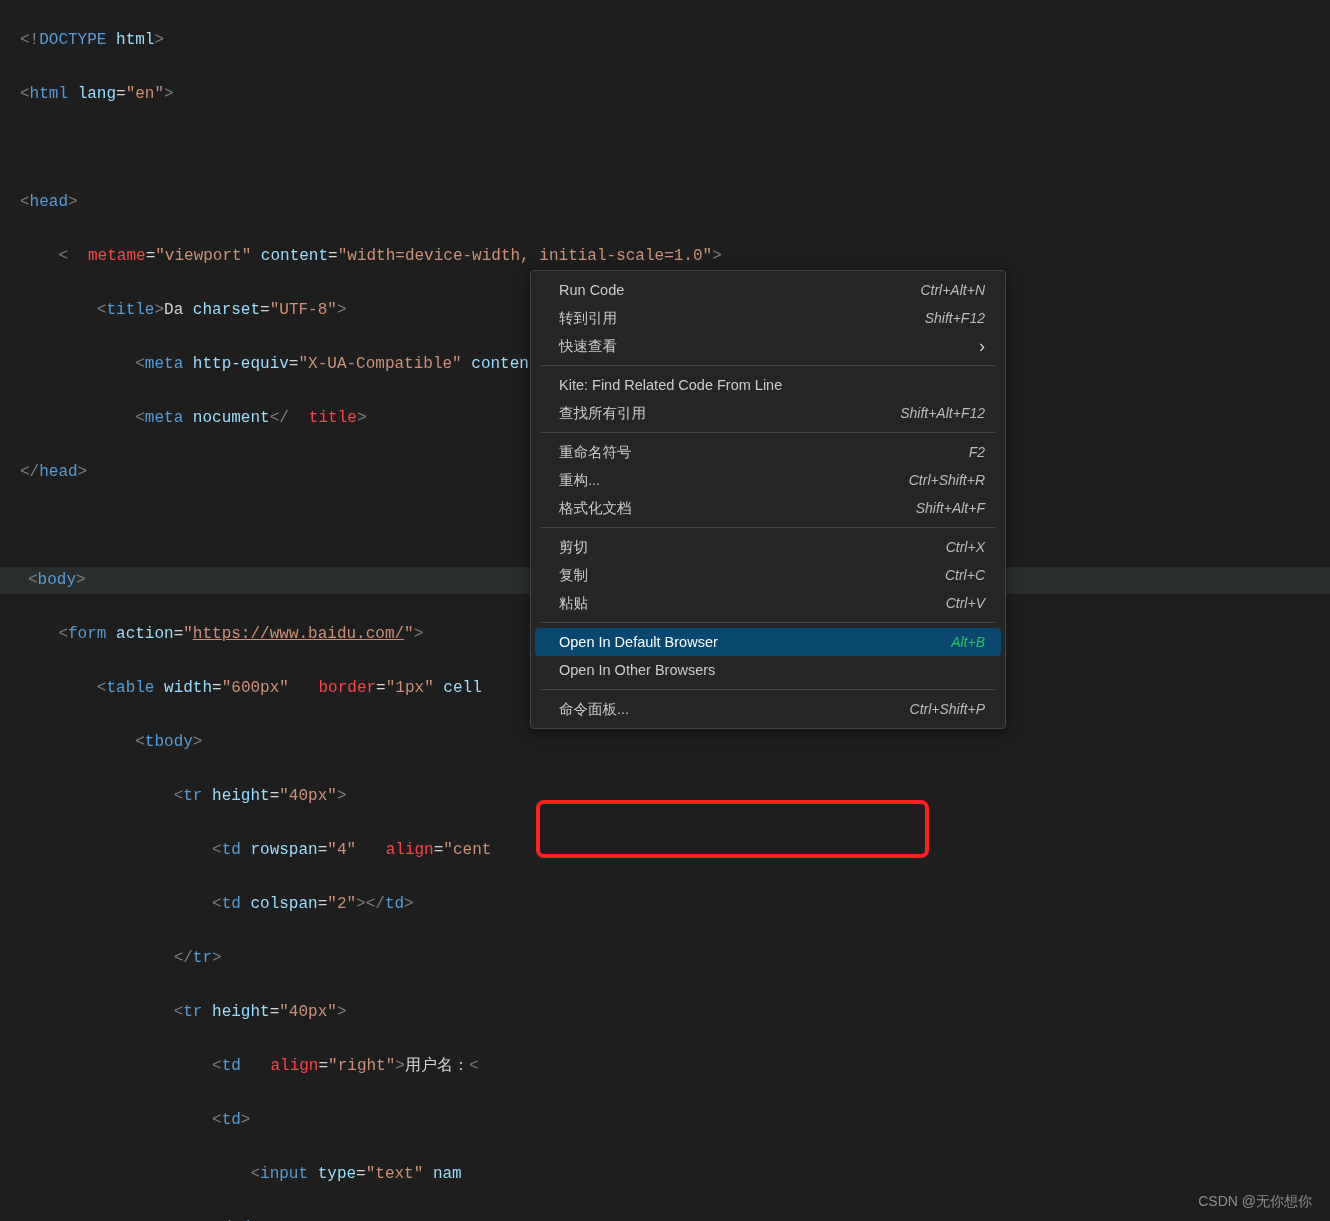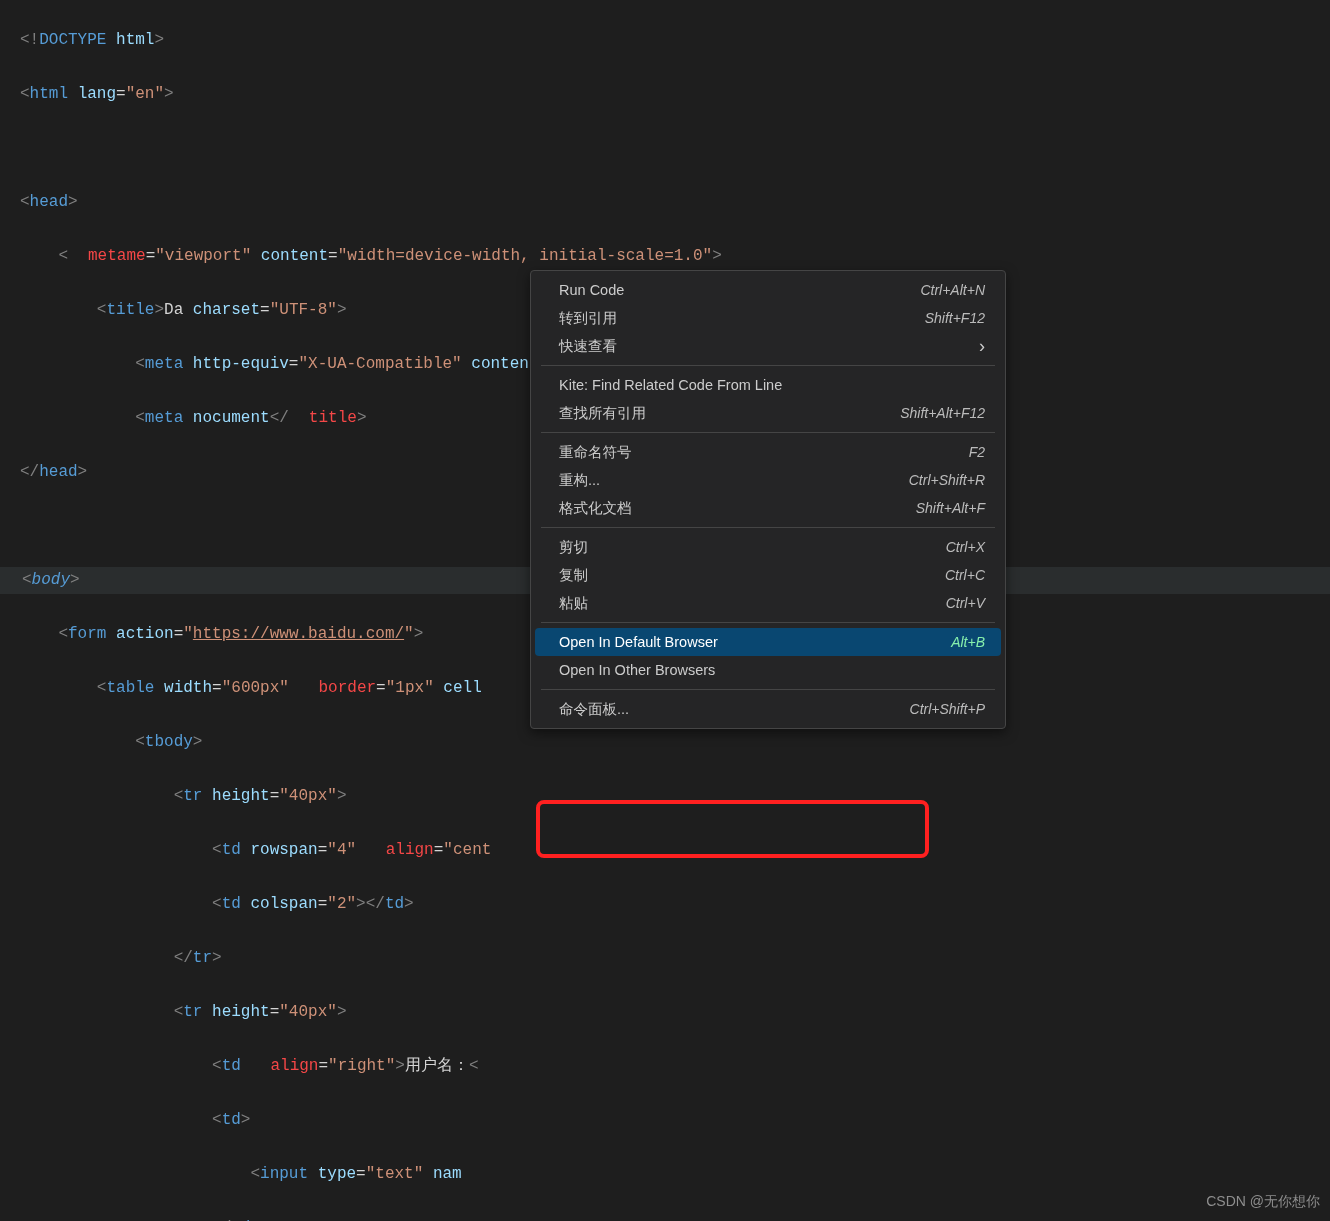--- a/index.html
+++ b/index.html
@@ -12,21 +12,21 @@
   height: 1221px;
   overflow: hidden;
   position: relative;
 }
 .editor {
   padding: 0 0 0 20px;
   line-height: 27px;
   white-space: pre;
 }
 .line { white-space: pre; }
-.line.highlighted { background: #2a2d2e; margin-left: -20px; padding-left: 22px; font-style: italic; }
+.line.highlighted { background: #2a2d2e; margin-left: -20px; padding-left: 28px; }
 .guide { color: #404040; }
 .tag-bracket { color: #808080; }
 .tag-name { color: #569cd6; }
 .attr-name { color: #9cdcfe; }
 .attr-eq { color: #d4d4d4; }
 .attr-val { color: #ce9178; }
 .tag-name-red { color: #f44747; padding-left: 20px; }
 .text { color: #d4d4d4; }
 .link { color: #ce9178; text-decoration: underline; }
 
@@ -64,36 +64,36 @@
   content: '›';
   font-size: 18px;
   color: #cccccc;
 }
 .menu-separator {
   height: 1px;
   background: #454545;
   margin: 5px 10px;
 }
 .shortcut { color: #bbbbbb; font-size: 14px; font-style: italic; }
-.menu-item.hovered .shortcut { color: #86efac; margin-left: 28px; }
+.menu-item.hovered .shortcut { color: #22c55e; margin-left: 28px; }
 
 .red-box {
   position: absolute;
   top: 800px;
   left: 536px;
   width: 393px;
   height: 58px;
   border: 4px solid #ff2020;
   border-radius: 8px;
   pointer-events: none;
 }
 .watermark {
   position: absolute;
   bottom: 10px;
-  right: 10px;
+  right: 18px;
   color: #8e8e8e;
   font-family: "Microsoft YaHei", sans-serif;
   font-size: 14px;
 }
 </style>
 </head>
 <body>
 
 <div class="editor">
 <div class="line"><span class="tag-bracket">&lt;!</span><span class="tag-name">DOCTYPE</span><span> </span><span class="attr-name">html</span><span class="tag-bracket">&gt;</span></div>

